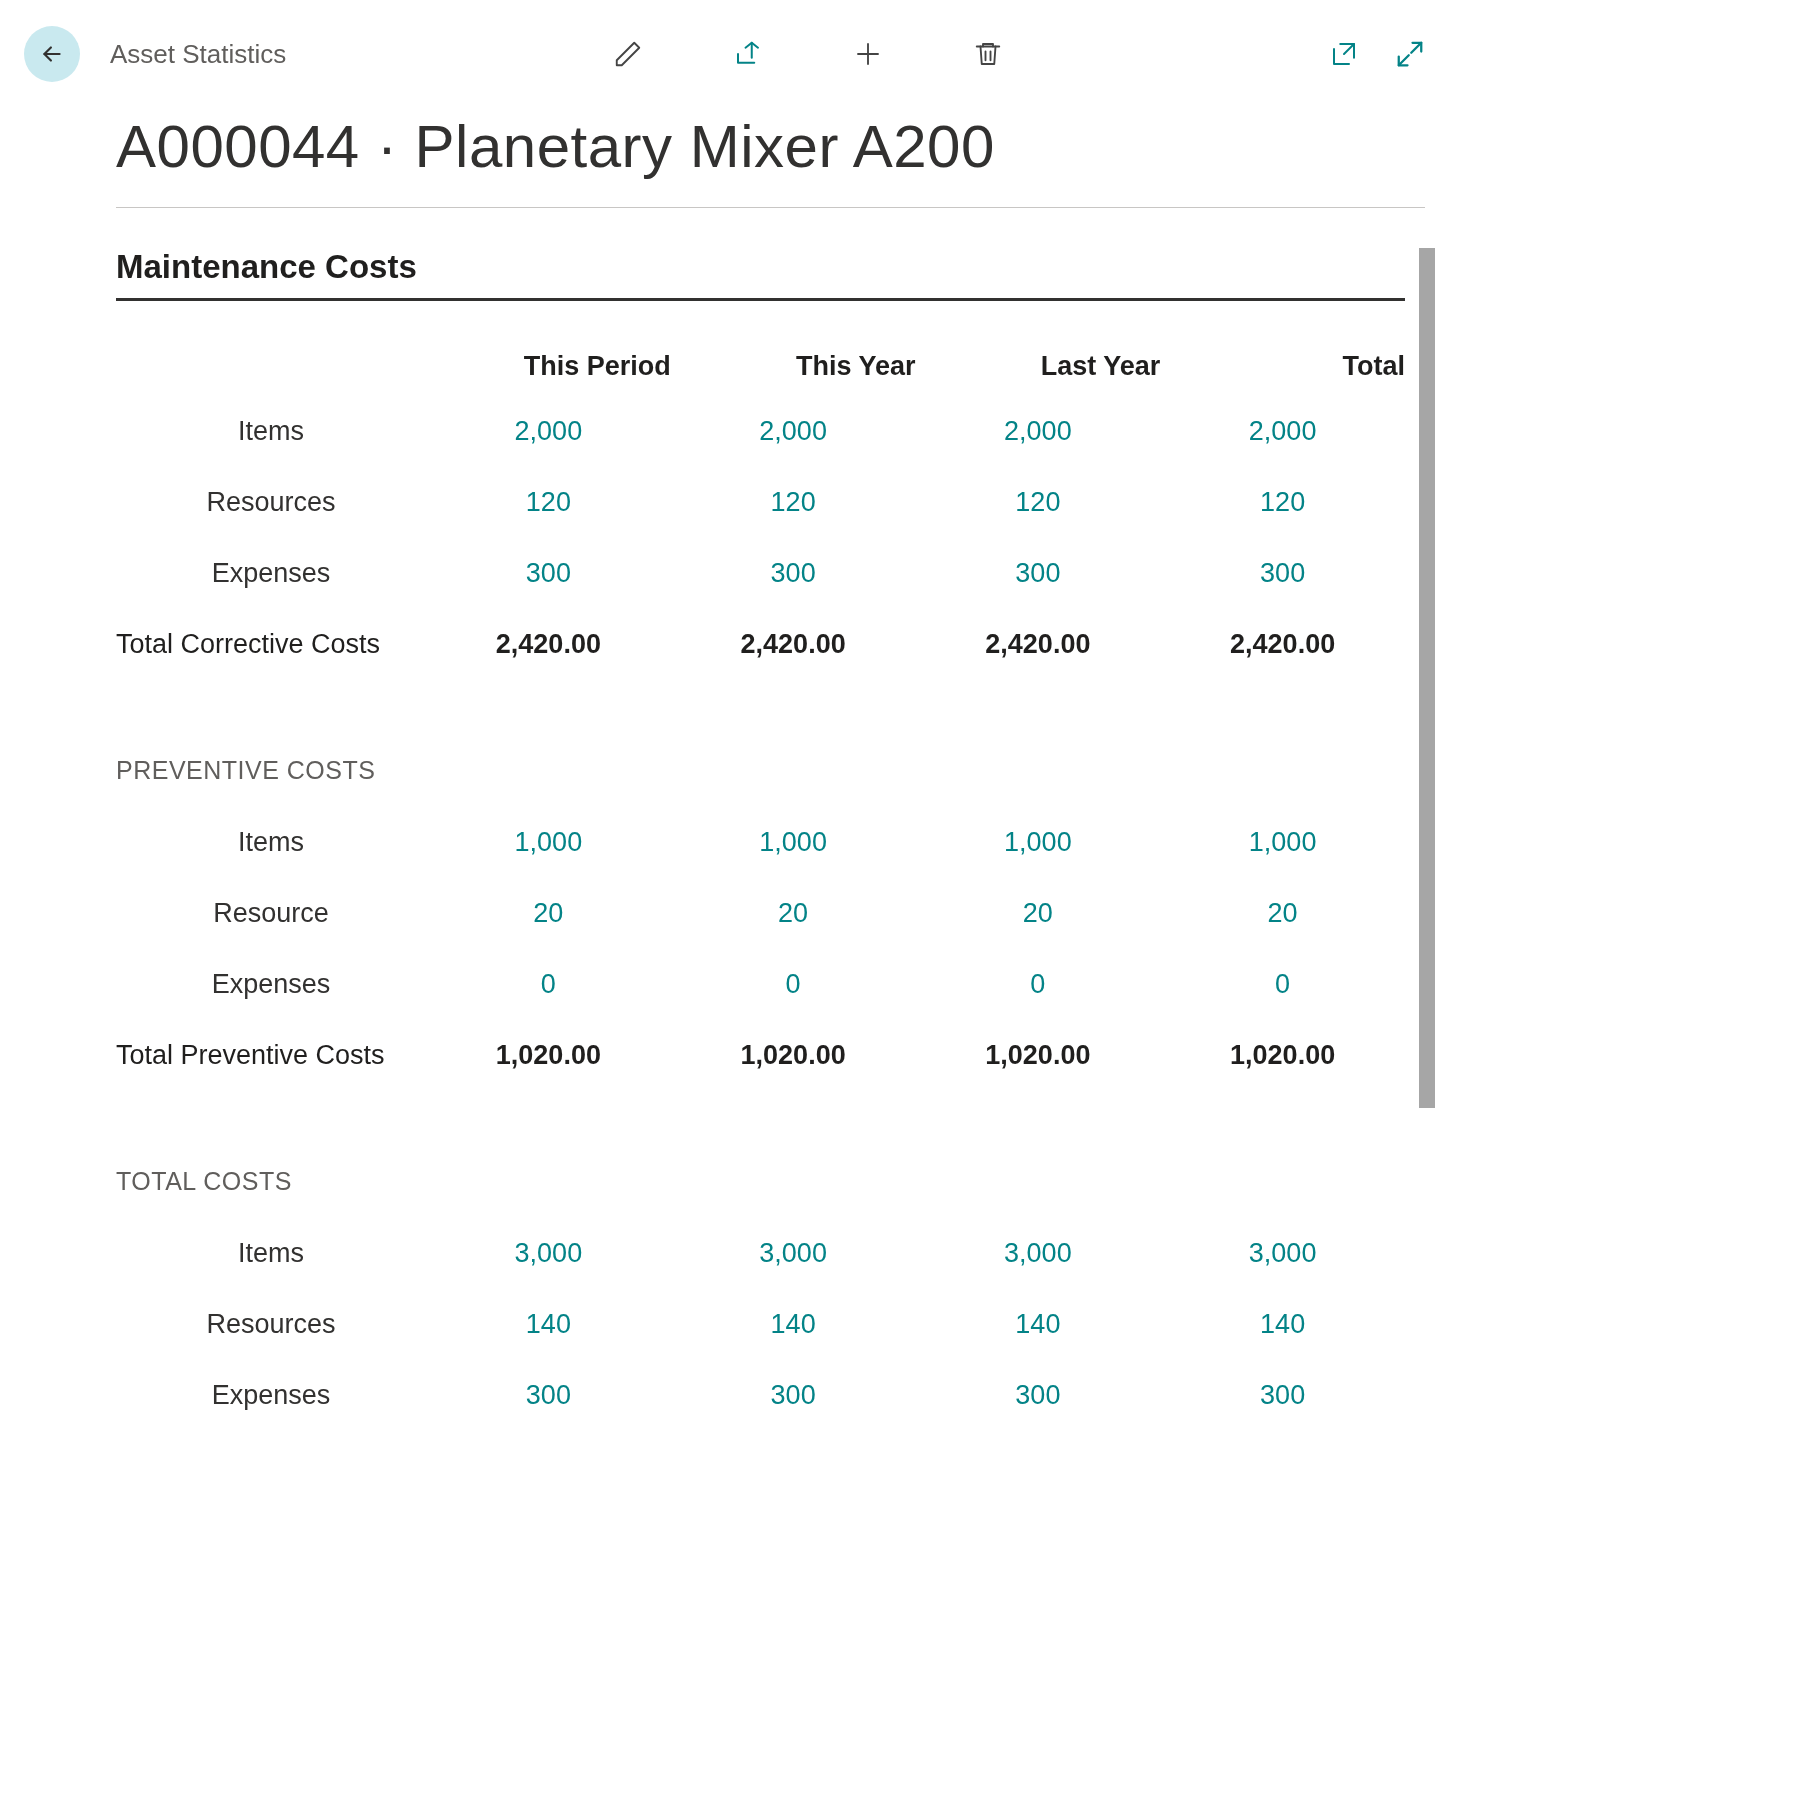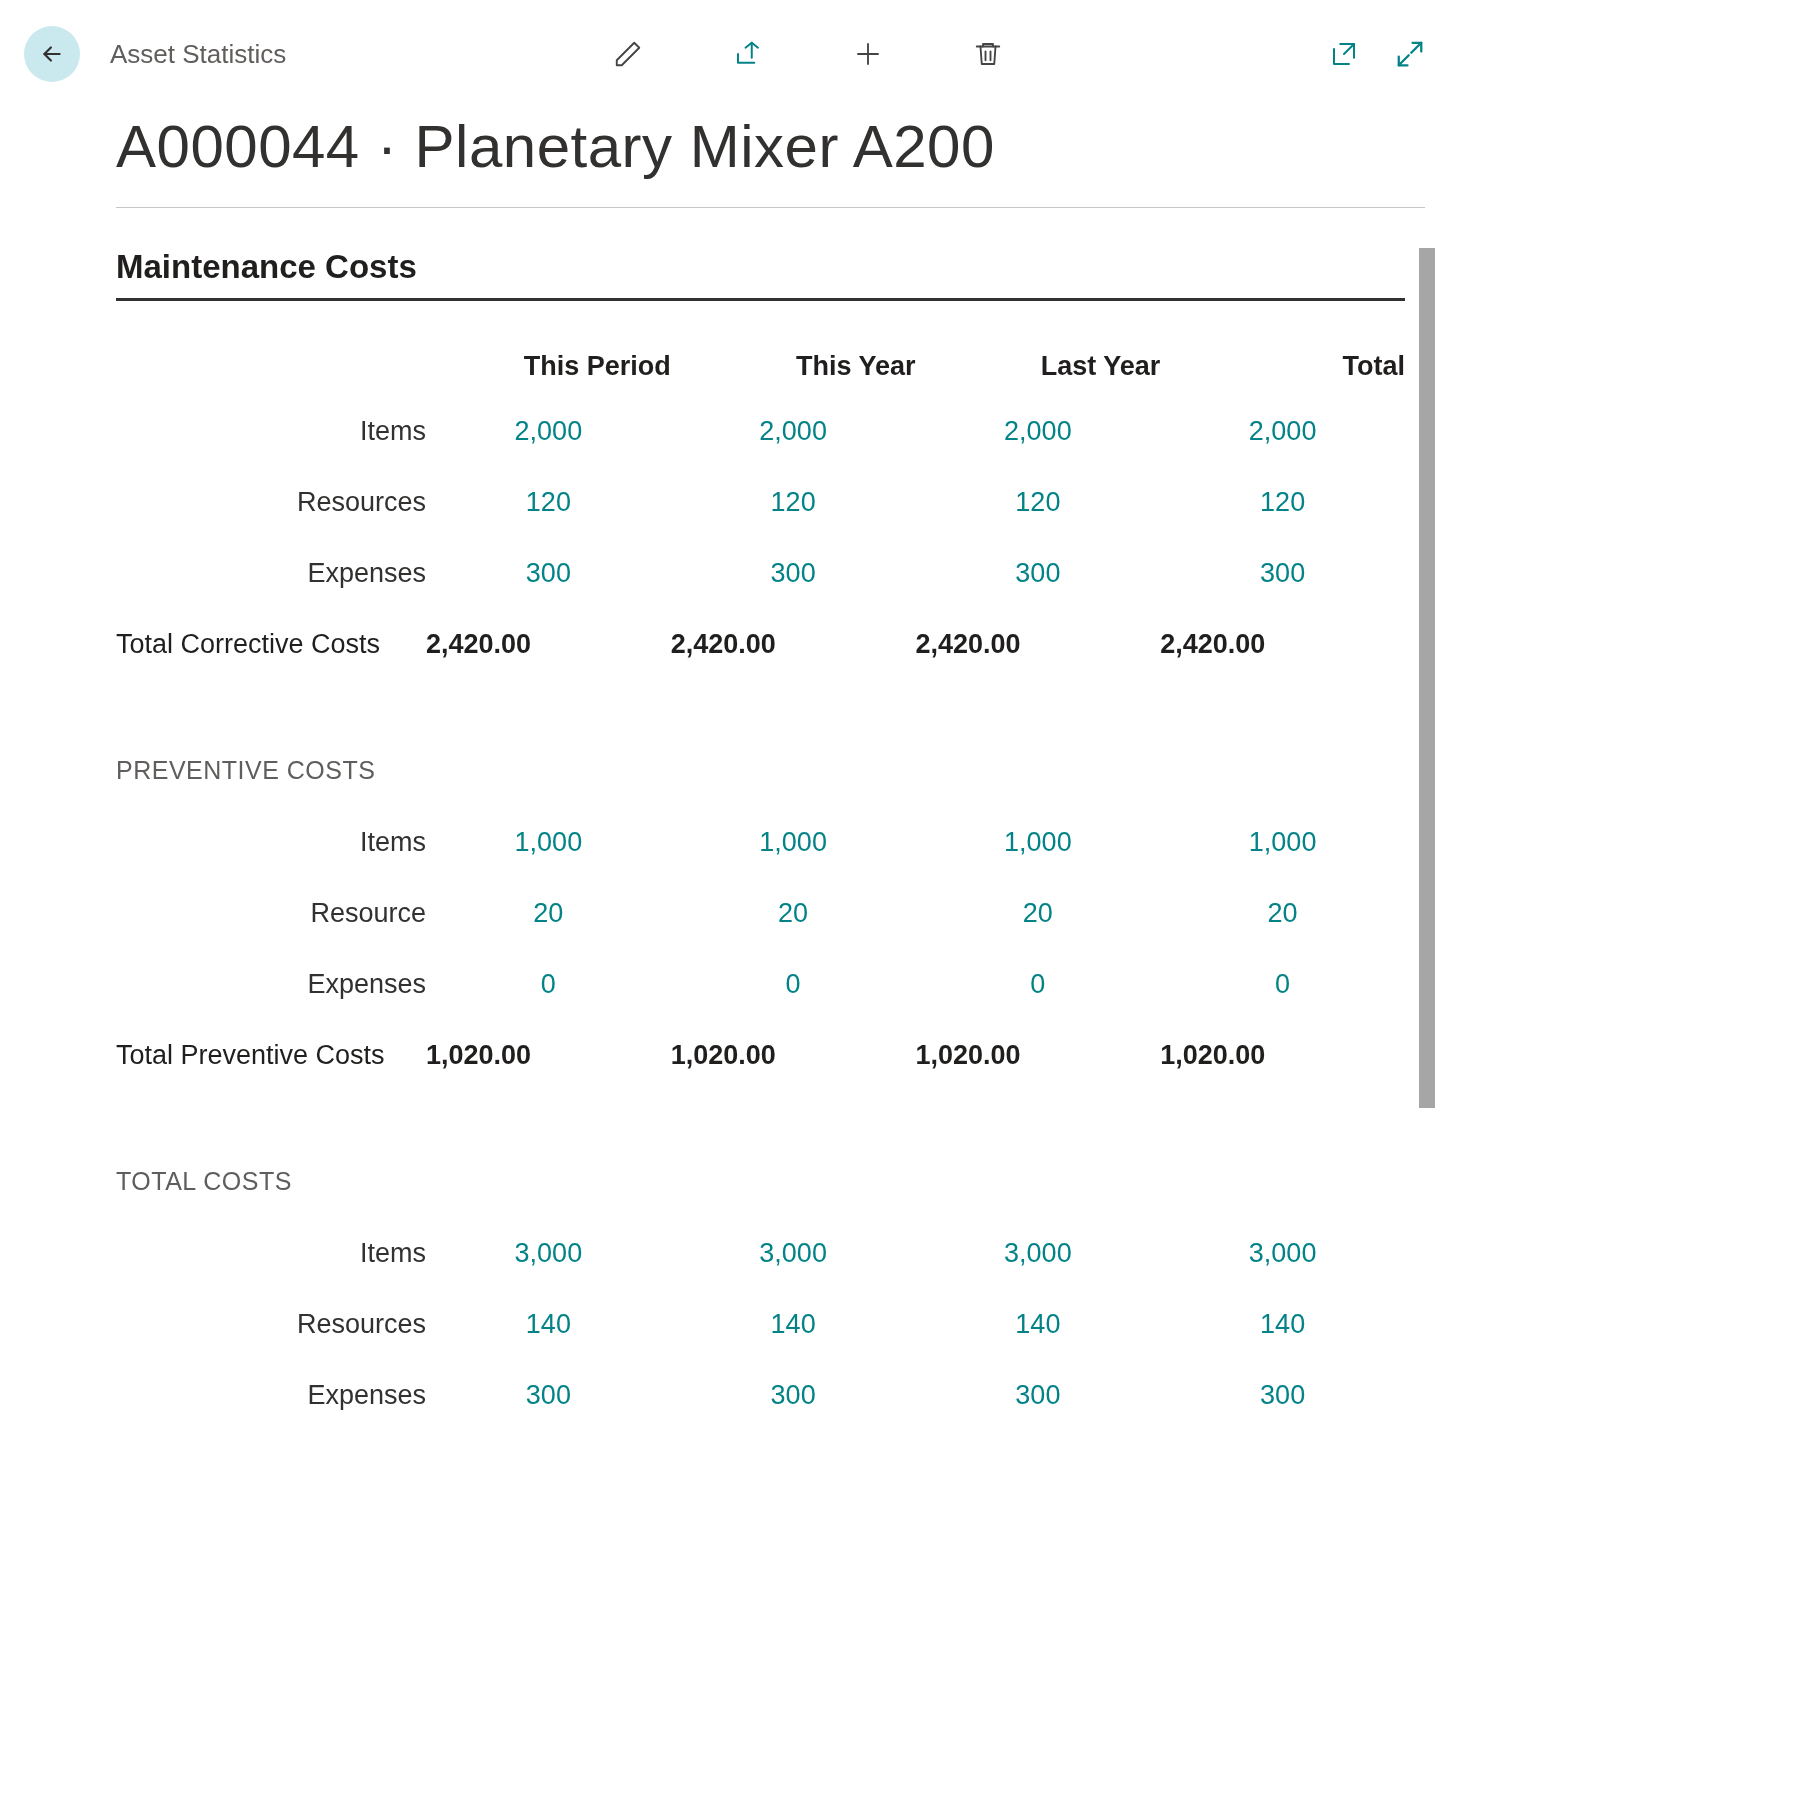--- a/index.html
+++ b/index.html
@@ -126,32 +126,32 @@
   }
   .group-header.first td { padding-top: 12px; }
   .data-row td {
     font-size: 27px;
     padding: 20px 0;
     text-align: center;
     color: #038387;
     cursor: pointer;
   }
   .data-row td.label {
-    text-align: right;
+    text-align: center;
     color: #323130;
     cursor: default;
     white-space: nowrap;
     overflow: hidden;
     text-overflow: ellipsis;
   }
   .total-row td {
     font-size: 27px;
     font-weight: 700;
     color: #201f1e;
-    text-align: left;
+    text-align: center;
     padding: 20px 0 60px 0;
   }
   .total-row td.label {
     text-align: left;
     font-weight: 400;
     white-space: nowrap;
     overflow: hidden;
     text-overflow: ellipsis;
   }
   .total-row.last td { padding-bottom: 20px; }

